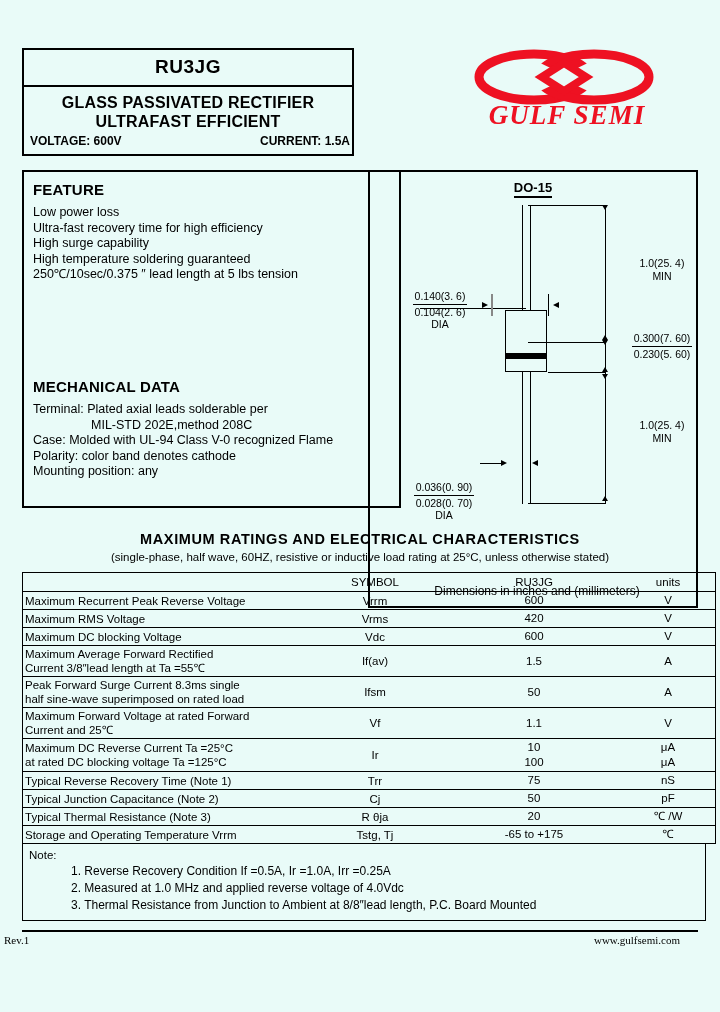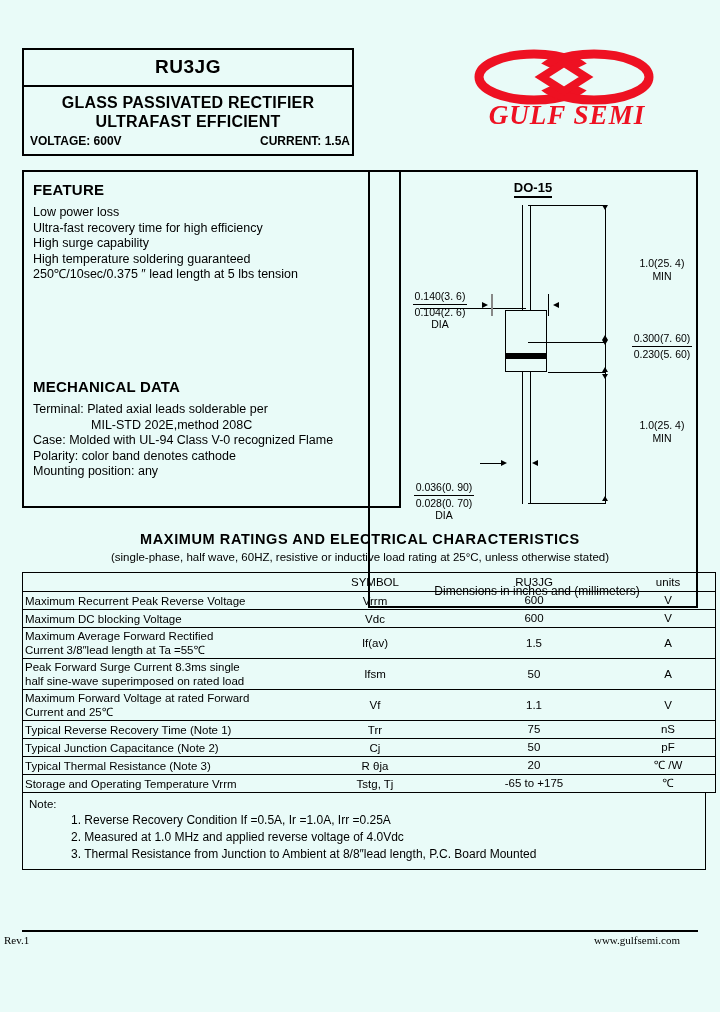--- a/index.html
+++ b/index.html
@@ -423,20 +423,36 @@
                 <div>600</div>
               </div>
             </td>
           <td class="c-unit">
               <div class="unit-stack">
                 <div>V</div>
               </div>
             </td>
         </tr>
 
+        <tr>
+          <td class="c-param">
+            <div class="param-line">Maximum RMS Voltage</div>
+          </td>
+          <td class="c-sym">Vrms</td>
+          <td class="c-val">
+              <div class="val-stack">
+                <div>420</div>
+              </div>
+            </td>
+          <td class="c-unit">
+              <div class="unit-stack">
+                <div>V</div>
+              </div>
+            </td>
+        </tr>
 
         <tr>
           <td class="c-param">
             <div class="param-line">Maximum DC blocking Voltage</div>
           </td>
           <td class="c-sym">Vdc</td>
           <td class="c-val">
               <div class="val-stack">
                 <div>600</div>
               </div>
@@ -495,20 +511,39 @@
                 <div>1.1</div>
               </div>
             </td>
           <td class="c-unit">
               <div class="unit-stack">
                 <div>V</div>
               </div>
             </td>
         </tr>
 
+        <tr>
+          <td class="c-param">
+            <div class="param-line">Maximum DC Reverse Current          Ta =25°C</div>
+            <div class="param-line">at rated DC blocking voltage        Ta =125°C</div>
+          </td>
+          <td class="c-sym">Ir</td>
+          <td class="c-val">
+            <div class="val-stack">
+              <div>10</div>
+              <div>100</div>
+            </div>
+          </td>
+          <td class="c-unit">
+            <div class="unit-stack">
+              <div>μA</div>
+              <div>μA</div>
+            </div>
+          </td>
+        </tr>
 
         <tr>
           <td class="c-param">
             <div class="param-line">Typical Reverse Recovery Time        (Note 1)</div>
           </td>
           <td class="c-sym">Trr</td>
           <td class="c-val">
               <div class="val-stack">
                 <div>75</div>
               </div>

